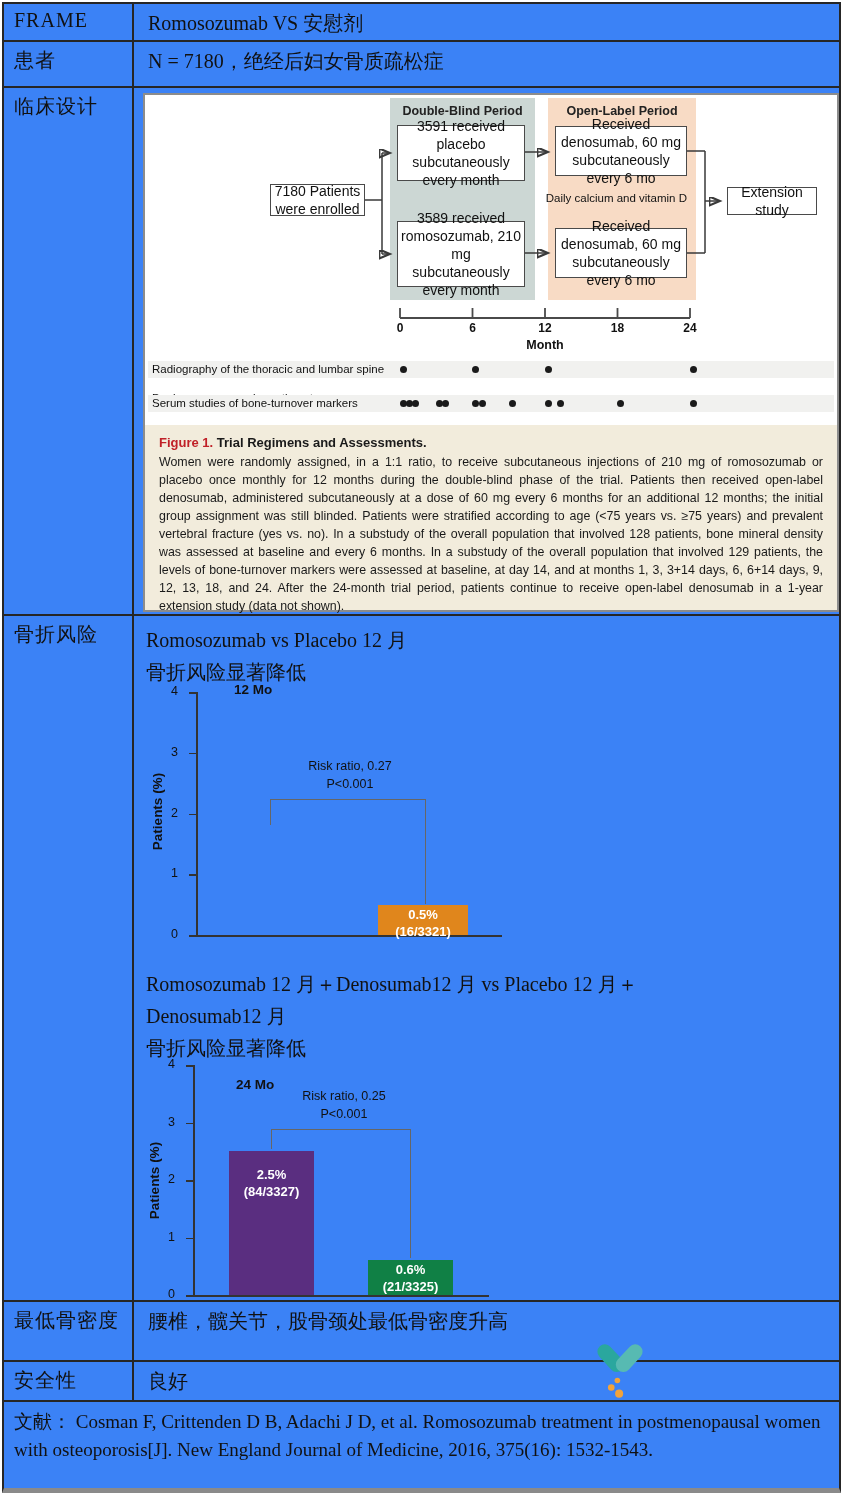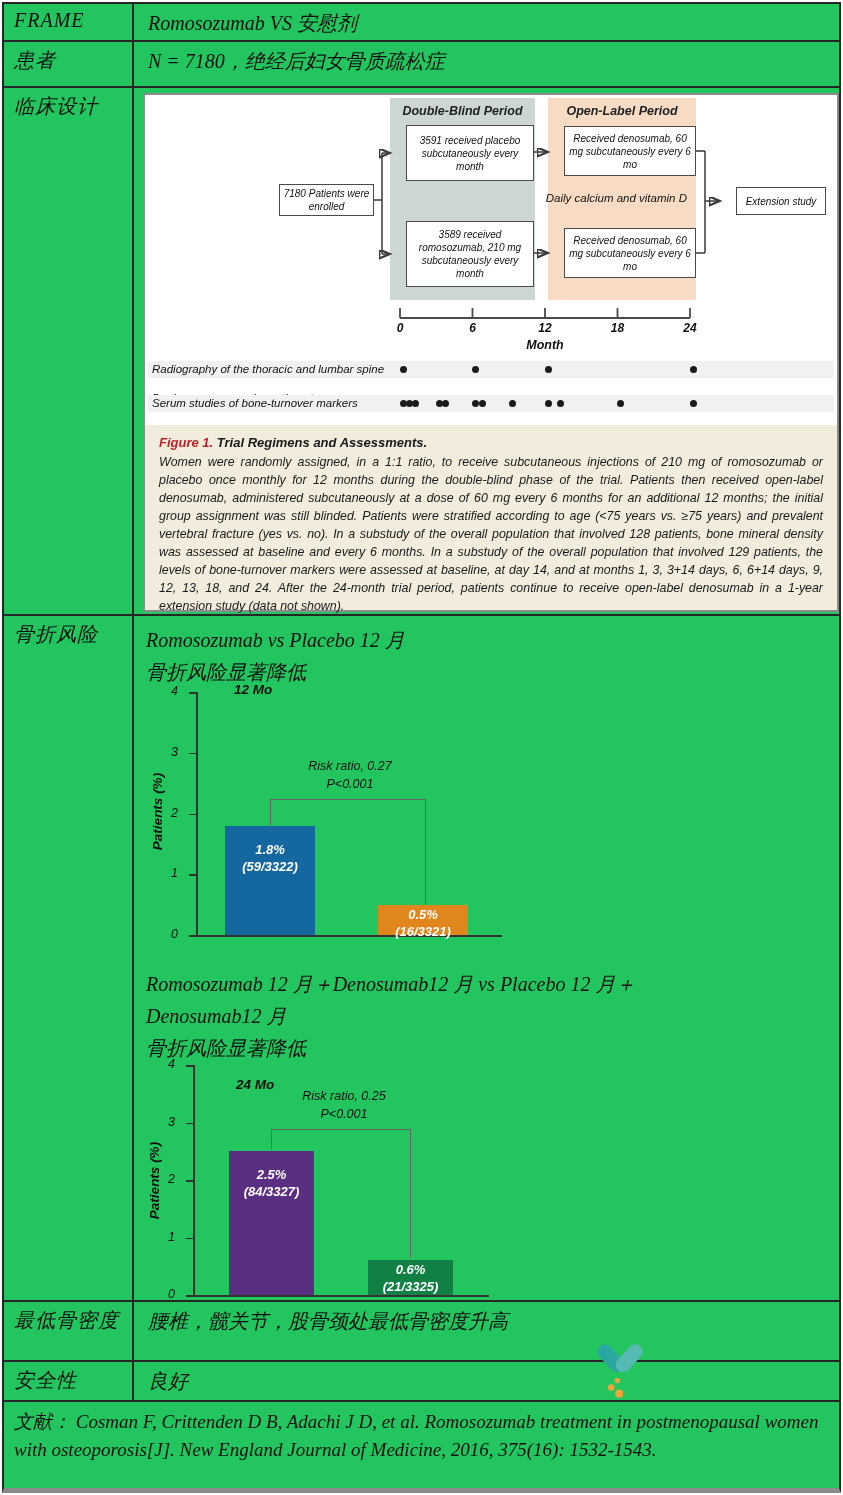--- a/index.html
+++ b/index.html
@@ -2,37 +2,37 @@
 <html><head>
 <meta charset="utf-8">
 <style>
   html,body{margin:0;padding:0;background:#fff;}
   .page{position:relative;width:843px;height:1495px;background:#fff;overflow:hidden;
         font-family:"Liberation Serif",serif;color:#111;}
   .tbl{position:absolute;left:2px;top:2px;width:839px;height:1491px;box-sizing:border-box;
        border:2px solid #262626;border-bottom:5px solid #8a8a8a;
        display:grid;grid-template-columns:128px 1fr;
        grid-template-rows:36px 46px 528px 686px 60px 40px 1fr;}
-  .cell{box-sizing:border-box;background:#22c55e;font-style:italic;}
+  .cell{box-sizing:border-box;background:#3b82f6;}
   .bt{border-top:2px solid #262626;}
   .bl{border-left:2px solid #262626;}
   .lab{font-size:20px;padding:5px 8px 0 10px;letter-spacing:1px;}
   .val{font-size:20px;padding:6px 2px 0 14px;}
   .lab-wrap{line-height:1.35;}
   .rel{position:relative;padding:17px;}
   .ref-cell{grid-column:1 / span 2;font-size:19px;line-height:1.47;padding:6px 12px 0 10px;}
 
   
   .fig{position:absolute;left:9px;top:5px;width:696px;height:519px;box-sizing:border-box;
        border:2px solid #8c8c8c;background:#fff;font-family:"Liberation Sans",sans-serif;}
   .band{position:absolute;top:3px;height:202px;}
   .band-hdr{text-align:center;font-weight:bold;font-size:12.5px;color:#222;margin-top:6px;}
   .fbox{position:absolute;box-sizing:border-box;border:1.5px solid #4a4a4a;background:#fff;
-        font-size:10px;line-height:1.3;color:#111;text-align:center;
-        display:flex;align-items:center;justify-content:center;padding:2px 3px;margin-left:9px;}
+        font-size:14px;line-height:1.3;color:#111;text-align:center;
+        display:flex;align-items:center;justify-content:center;padding:2px 3px;}
   .calcium{position:absolute;left:252px;top:97px;width:290px;text-align:right;font-size:11.5px;color:#111;}
   .connect{position:absolute;left:0;top:0;}
   .connect path{stroke:#3a3a3a;stroke-width:1.5;fill:none;}
   .connect path.axisline{stroke:#4a4a4a;stroke-width:1.8;}
   .mtick{position:absolute;width:26px;text-align:center;font-size:12px;font-weight:bold;color:#111;top:226px;}
   .month-lab{position:absolute;left:370px;top:243px;width:60px;text-align:center;
              font-size:12.5px;font-weight:bold;color:#111;}
   .assess-row{position:absolute;left:3px;right:3px;height:17px;}
   .assess-row.stripe{background:#f1f1ef;}
   .assess-lab{position:absolute;left:4px;top:2px;width:242px;font-size:11.5px;color:#111;white-space:nowrap;}
@@ -187,26 +187,20 @@
           <div class="c-tickmark" style="left: 55px; top: 253px; width: 7px;"></div>
           <div class="c-ticklab" style="left: 24px; top: 245px; width: 20px;">0</div>
           <div class="c-tickmark" style="left: 55px; top: 192.25px; width: 7px;"></div>
           <div class="c-ticklab" style="left: 24px; top: 184.25px; width: 20px;">1</div>
           <div class="c-tickmark" style="left: 55px; top: 131.5px; width: 7px;"></div>
           <div class="c-ticklab" style="left: 24px; top: 123.5px; width: 20px;">2</div>
           <div class="c-tickmark" style="left: 55px; top: 70.75px; width: 7px;"></div>
           <div class="c-ticklab" style="left: 24px; top: 62.75px; width: 20px;">3</div>
           <div class="c-tickmark" style="left: 55px; top: 10px; width: 7px;"></div>
           <div class="c-ticklab" style="left: 24px; top: 2px; width: 20px;">4</div>
-          <div class="c-bar" style="left: 91px; top: 144px; width: 90px; height: 109px; background: rgb(21, 103, 159);">
-            <div class="c-barlab" style="top: 16px;">
-              <div>1.8%</div>
-              <div>(59/3322)</div>
-            </div>
-          </div>
           <div class="c-bar" style="left: 244px; top: 223px; width: 90px; height: 30px; background: rgb(224, 134, 28);">
             <div class="c-barlab" style="top: 2px;">
               <div>0.5%</div>
               <div>(16/3321)</div>
             </div>
           </div>
         </div>
 
       <div class="h-serif" style="top:352px;">
         <div>Romosozumab 12 月＋Denosumab12 月  vs Placebo 12 月＋</div>

